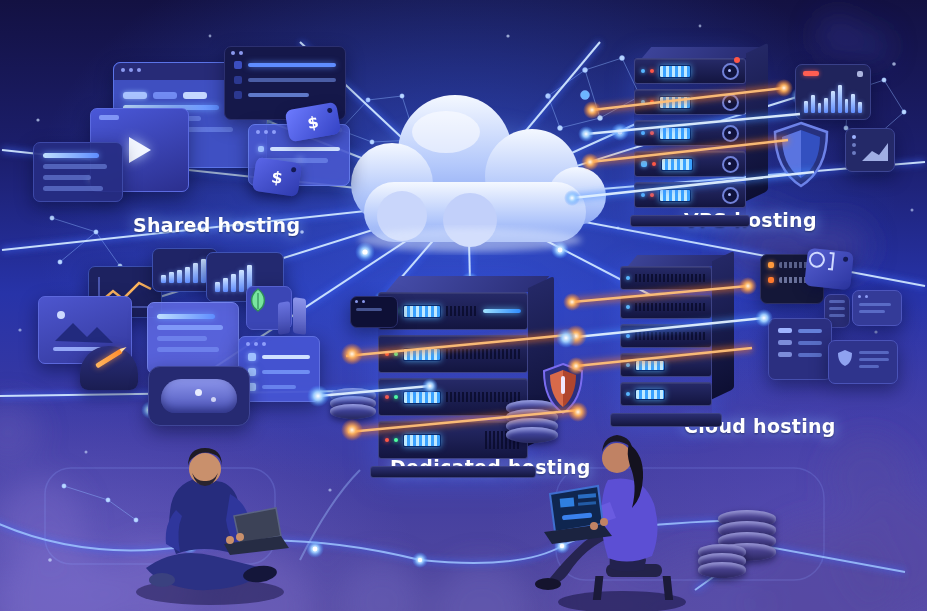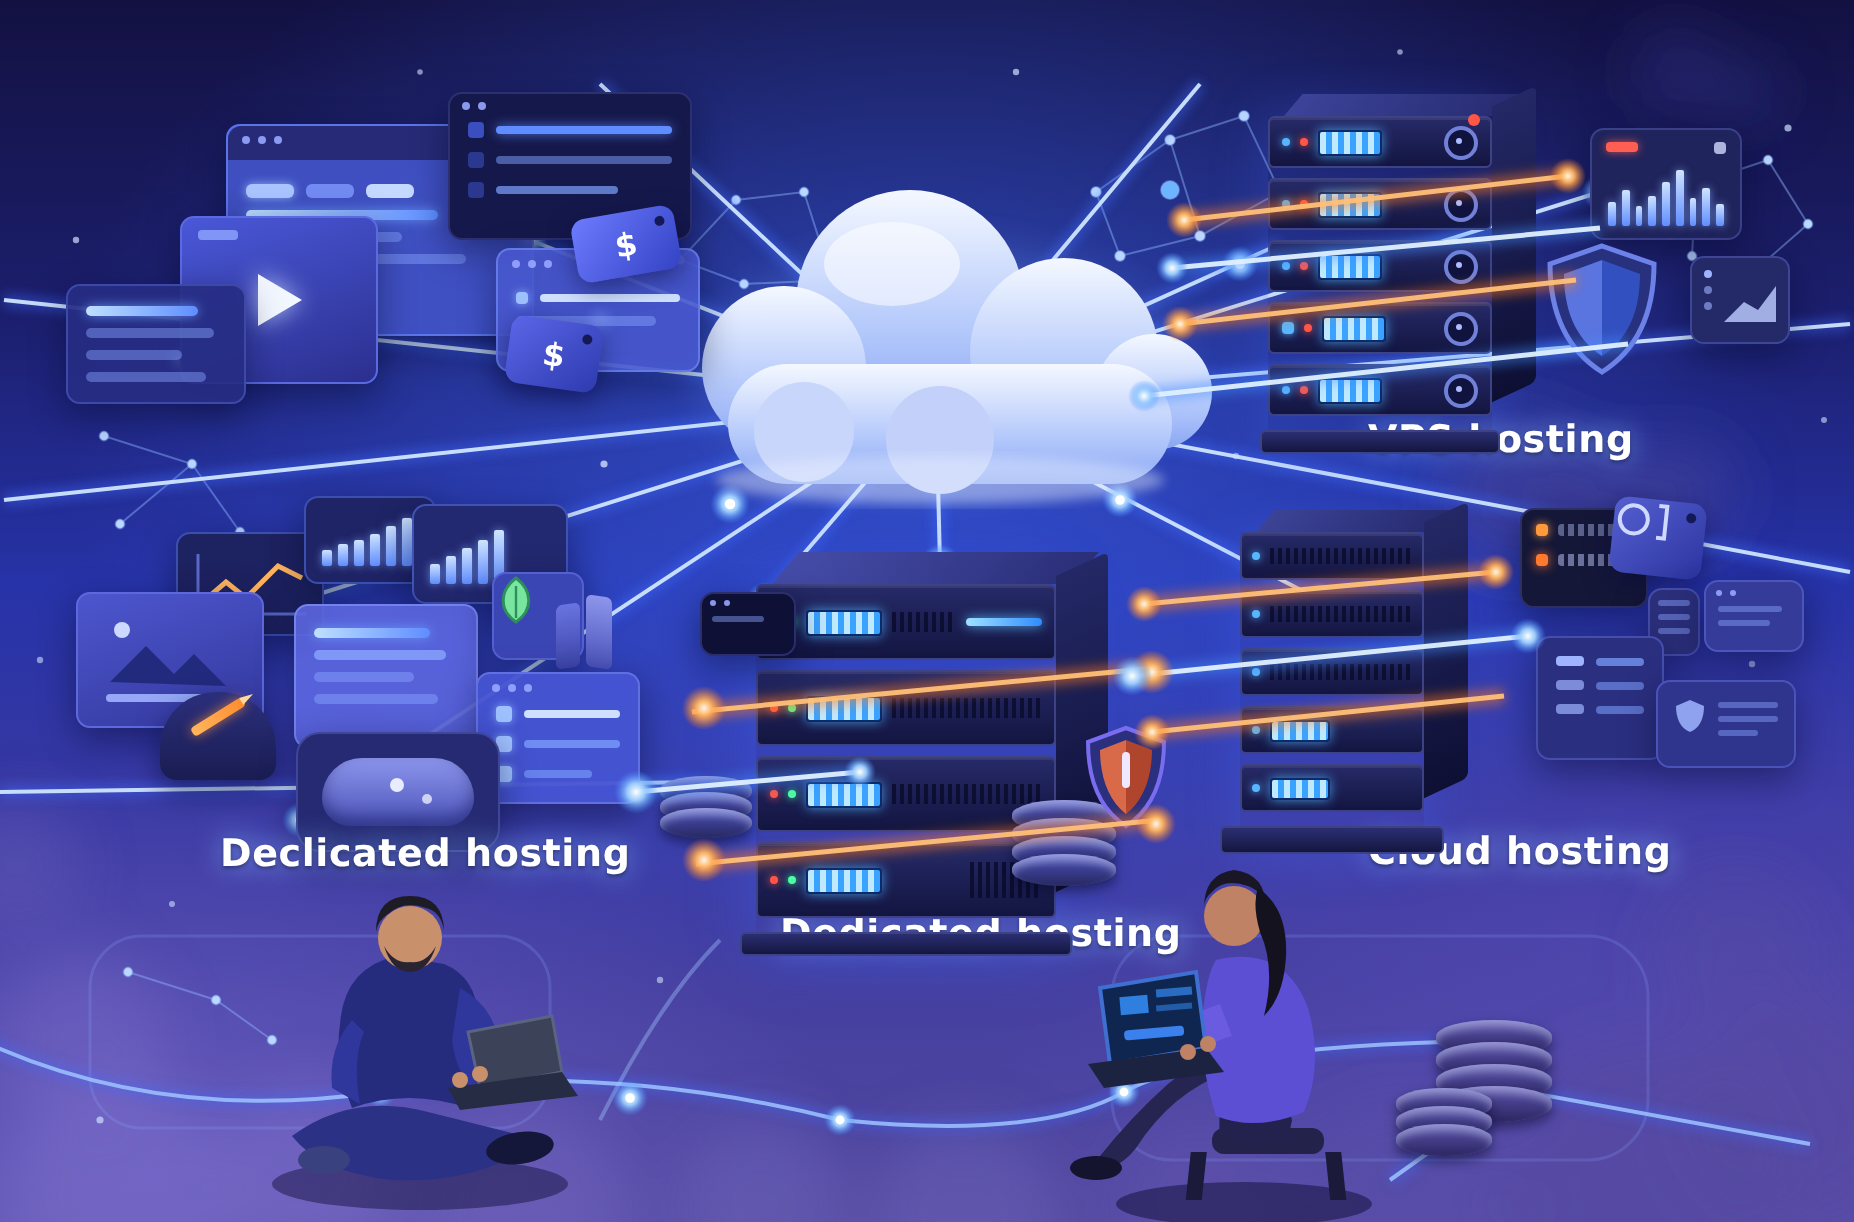--- a/index.html
+++ b/index.html
@@ -740,22 +740,22 @@
       <circle cx="318" cy="396" r="11"></circle>
         <circle cx="566" cy="338" r="10"></circle>
         <circle cx="764" cy="318" r="9"></circle>
       <circle cx="586" cy="134" r="8"></circle>
         <circle cx="572" cy="198" r="8"></circle>
         <circle cx="430" cy="386" r="8"></circle>
     </g>
     <circle cx="737" cy="60" r="3" fill="#ff5646"></circle>
   </svg>
 
+  <div class="hlabel" style="left:133px;top:214px;">Shared hosting</div>
   <div class="hlabel" style="left:684px;top:209px;">VPS hosting</div>
-  <div class="hlabel" style="left:110px;top:416px;">Declicated hosting</div>
   <div class="hlabel" style="left:390px;top:456px;">Dedicated hosting</div>
   <div class="hlabel" style="left:684px;top:415px;">Cloud hosting</div>
 
   <svg width="180" height="170" viewBox="0 0 180 170" style="left:118px;top:440px;z-index:7">
     <ellipse cx="92" cy="152" rx="74" ry="13" fill="#0e0c34" opacity=".45"></ellipse>
     <path d="M28 128 Q58 106 96 116 L152 130 Q122 152 78 150 Q42 146 28 128 Z" fill="#2b3184"></path>
     <ellipse cx="142" cy="134" rx="17" ry="8" fill="#14163a" transform="rotate(-8 142 134)"></ellipse>
     <ellipse cx="44" cy="140" rx="13" ry="7" fill="#3a417f"></ellipse>
     <path d="M52 72 Q54 44 80 38 L104 42 Q124 50 121 80 L116 114 Q86 104 58 114 Q49 92 52 72 Z" fill="#262c7d"></path>
     <path d="M112 54 Q134 66 131 92 L119 106 Q110 96 108 80 Z" fill="#2f369c"></path>

